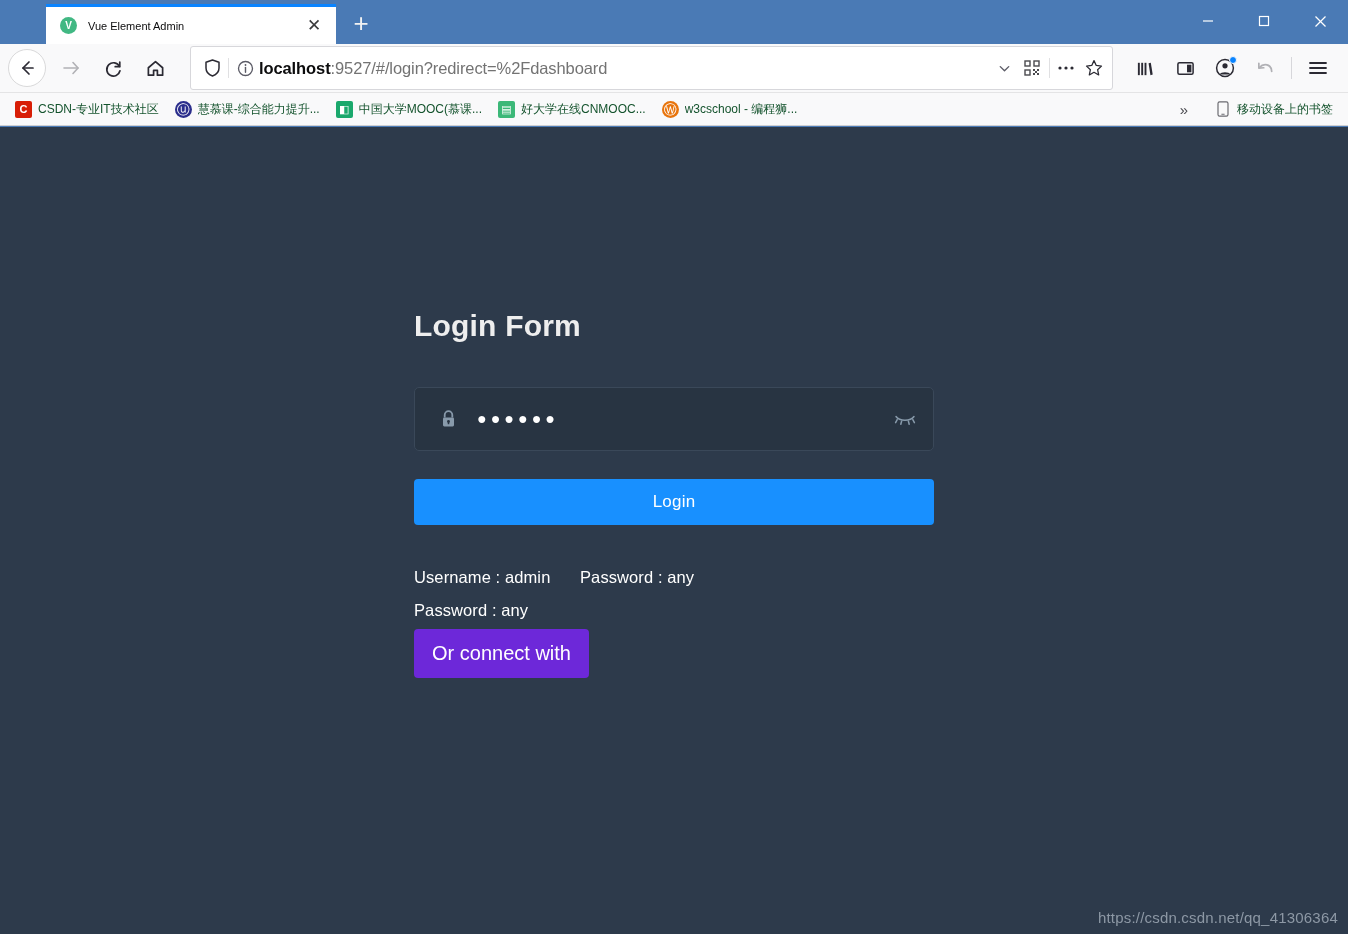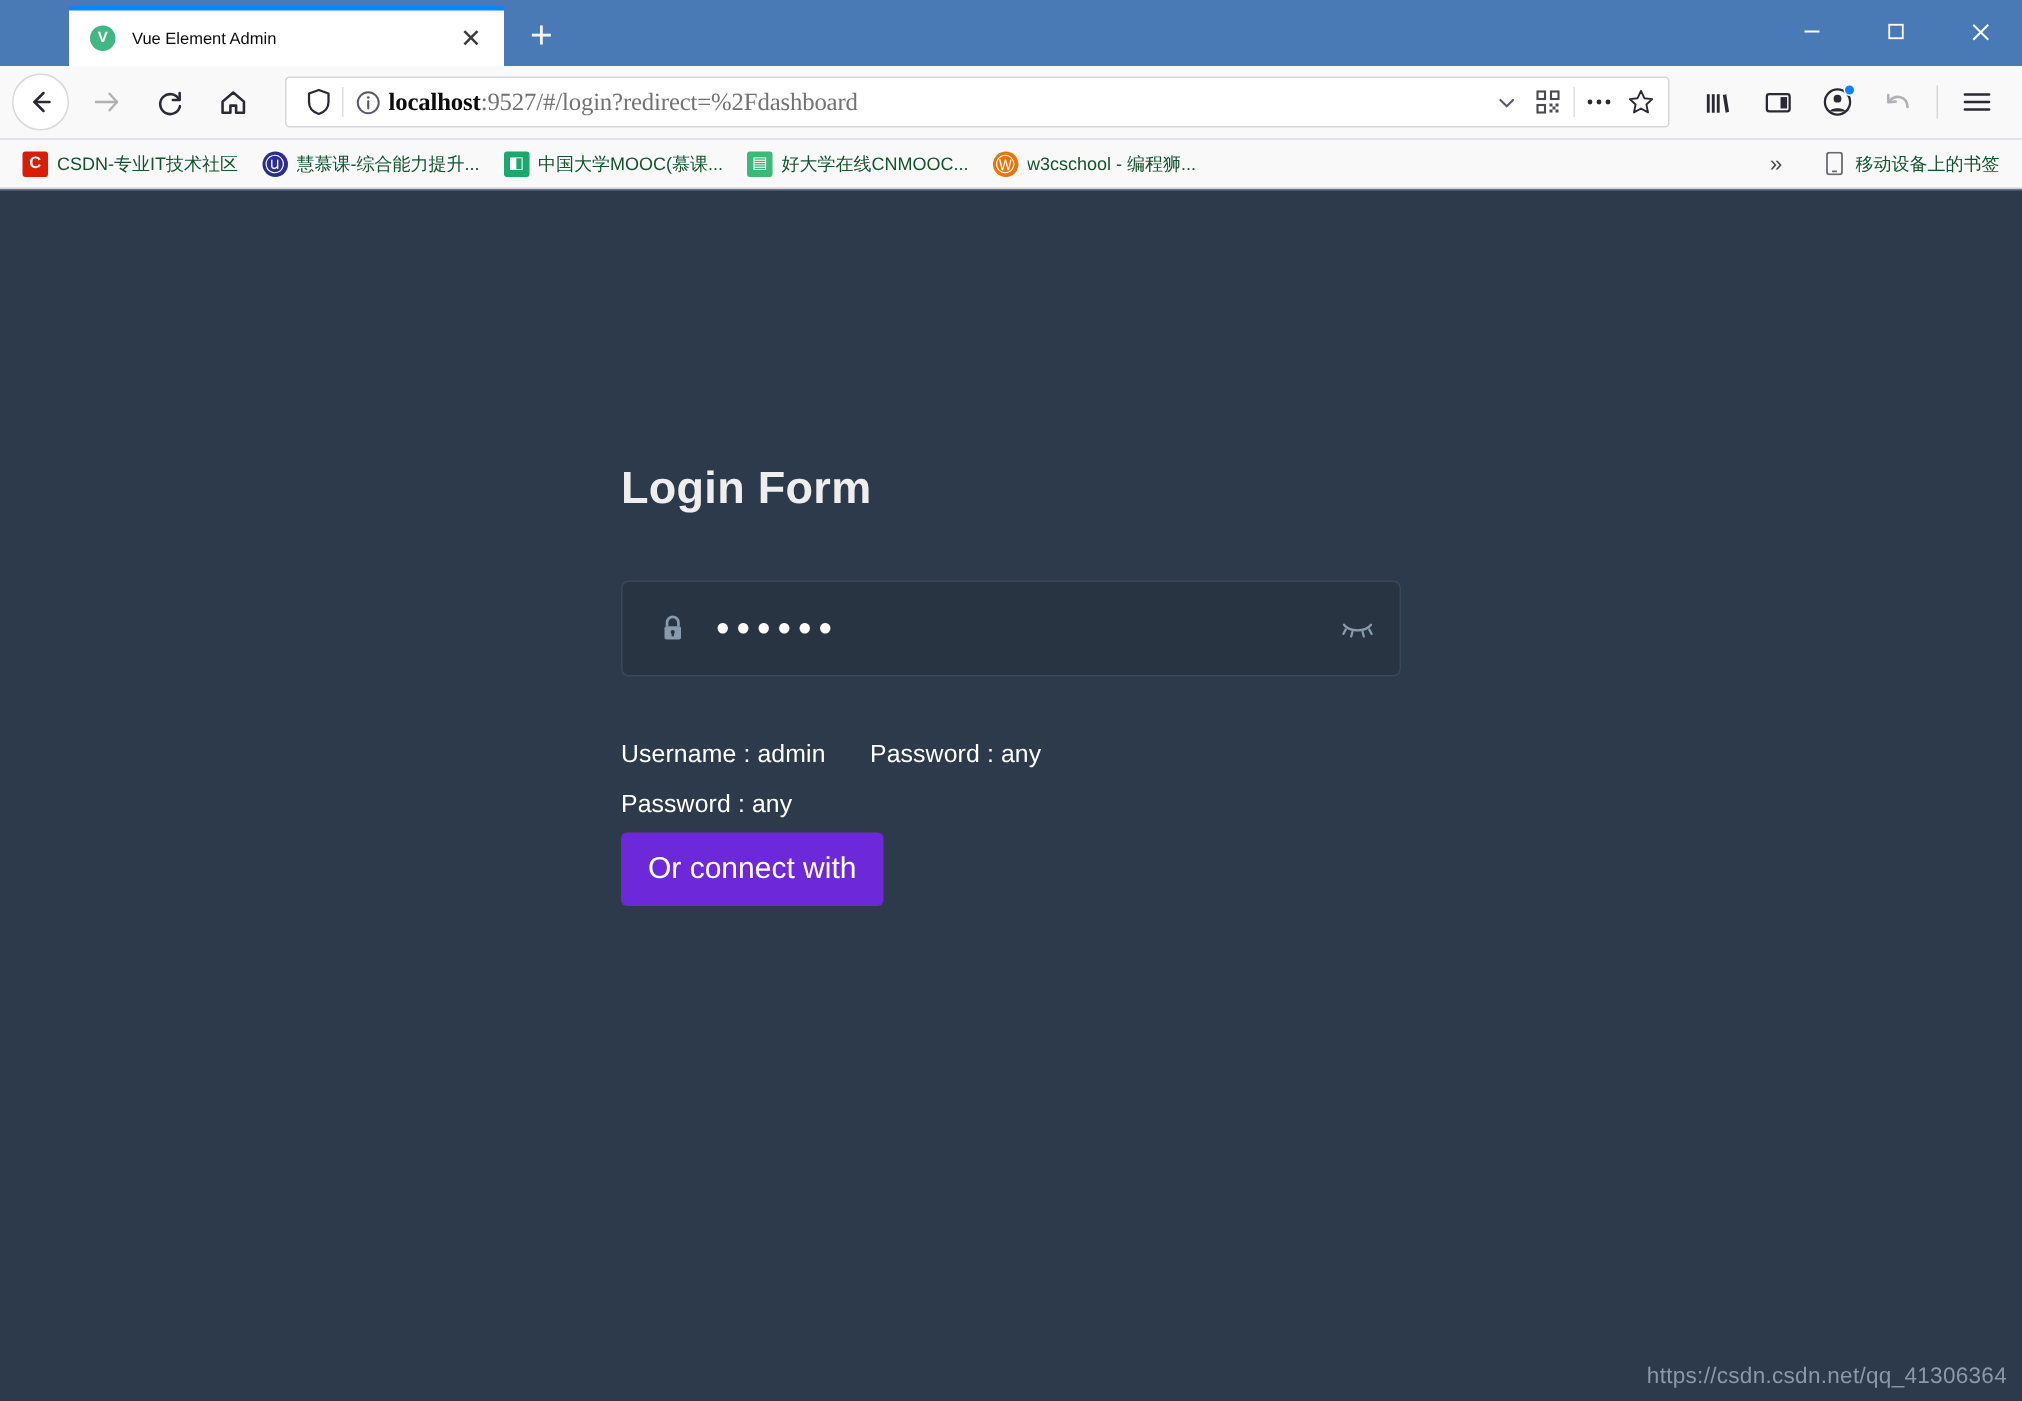--- a/index.html
+++ b/index.html
@@ -67,23 +67,23 @@
     border-bottom: 1px solid #e4e4e5;
   }
   .navbtn {
     width: 38px; height: 38px; margin: 0 2px;
     display: flex; align-items: center; justify-content: center;
     border-radius: 50%;
   }
   .navbtn.back { border: 1px solid #d9d9da; background: #fff; margin-right: 4px; }
   .navbtn.home { margin-left: 2px; }
   .urlbar {
-    flex: 1 1 auto; height: 34px; margin: 0 12px 0 14px;
+    flex: 1 1 auto; height: 44px; margin: 0 12px 0 14px;
     background: #ffffff; border: 1px solid #d7d7db; border-radius: 3px;
-    display: flex; align-items: center; padding: 0 4px 0 8px; font-family: Liberation Serif, serif;
+    display: flex; align-items: center; padding: 0 4px 0 8px;
   }
   .url-shield { width: 26px; display: flex; align-items: center; justify-content: center; }
   .url-sep { width: 1px; height: 20px; background: #e0e0e2; margin: 0 2px 0 3px; }
   .url-info { width: 28px; display: flex; align-items: center; justify-content: center; }
   .url-text {
     flex: 1 1 auto; font-size: 16.5px; color: #737373;
     white-space: nowrap; overflow: hidden;
     letter-spacing: -0.1px;
   }
   .url-text b { color: #0c0c0d; font-weight: 600; }
@@ -417,20 +417,21 @@
           <svg width="22" height="16" viewBox="0 0 22 16">
             <path d="M2 5.5 C5.5 10.5 16.5 10.5 20 5.5" fill="none" stroke="#889aab" stroke-width="1.5" stroke-linecap="round"></path>
             <line x1="3.2" y1="8.6" x2="1.6" y2="11.6" stroke="#889aab" stroke-width="1.5" stroke-linecap="round"></line>
             <line x1="7.6" y1="10.3" x2="6.8" y2="13.3" stroke="#889aab" stroke-width="1.5" stroke-linecap="round"></line>
             <line x1="14.4" y1="10.3" x2="15.2" y2="13.3" stroke="#889aab" stroke-width="1.5" stroke-linecap="round"></line>
             <line x1="18.8" y1="8.6" x2="20.4" y2="11.6" stroke="#889aab" stroke-width="1.5" stroke-linecap="round"></line>
           </svg>
         </span>
       </div>
 
+      <button class="login-button">Login</button>
 
       <div class="hints-row">
         <div class="hints">
           <div class="hint-line">
             <span class="hint-user">Username : admin</span>
             <span>Password : any</span>
           </div>
           <div class="hint-line">
             <span>Password : any</span>
           </div>

